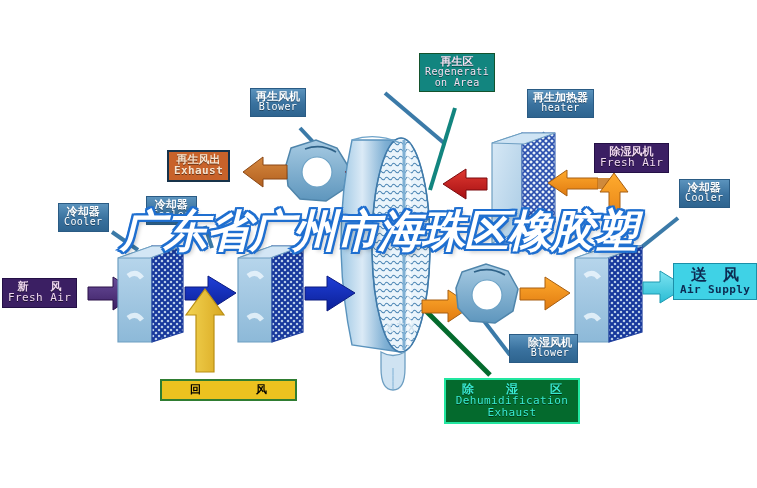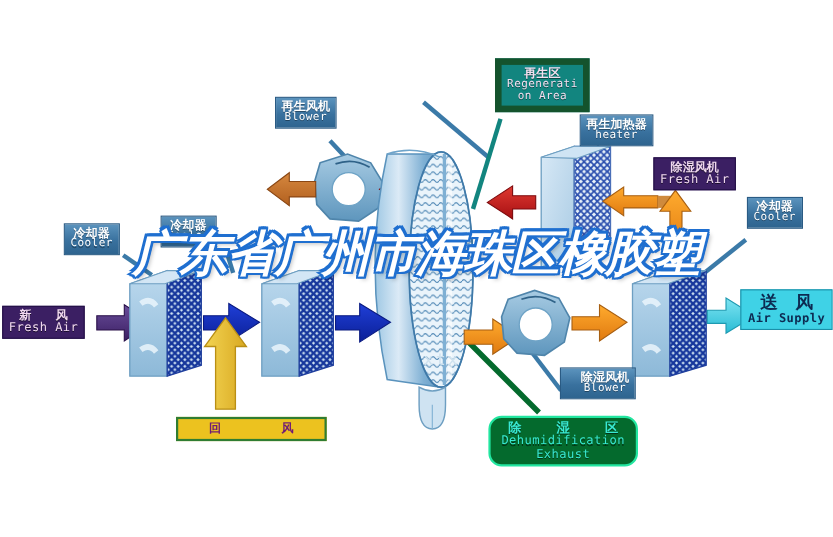--- a/index.html
+++ b/index.html
@@ -39,23 +39,22 @@
   
   .purple{
     background:#3b1f63;border:1px solid #241046;color:#f0d8ef;
     text-shadow:0 1px 0 rgba(0,0,0,.6);
   }
   .purple .cn{font-size:11px;}
   .purple .en{font-size:11px;}
 
   
   .teal{
-    background:#12857f;border:6px solid #14532d;color:#f3dff0;
+    background:#12857f;border:1px solid #14532d;color:#f3dff0;
     text-shadow:0 1px 0 rgba(0,0,0,.45);
-    margin-left:31px;
   }
   .teal .cn{font-size:11px;}
   .teal .en{font-size:10px;}
 
   
   .cyan{
     background:#3fd2e6;border:1px solid #1b8fa8;color:#0d2b52;
   }
   .cyan .cn{font-size:16px;font-weight:bold;}
   .cyan .en{font-size:11px;font-weight:bold;}
@@ -63,21 +62,21 @@
   
   .green{
     background:#046a2d;border:2px solid #22e6a0;color:#39e9d2;
     text-shadow:0 1px 0 rgba(0,0,0,.5);
   }
   .green .cn{font-size:12px;letter-spacing:10px;padding-left:10px;}
   .green .en{font-size:11px;}
 
   
   .yellow{
-    background:#ecc21f;border:2px solid #2f7d32;color:#701a75;text-align:center;
+    background:#ecc21f;border:2px solid #2f7d32;color:#000000;text-align:center;
   }
   .yellow .cn{font-size:11px;font-weight:bold;letter-spacing:22px;padding-left:22px;}
   .yellow .en{font-size:12px;font-weight:bold;font-family:"DejaVu Sans Mono","Liberation Mono",monospace;}
 
   .pad1{padding:2px 5px 3px 5px;}
   .pad2{padding:3px 6px 4px 6px;}
 
   
   #watermark{
     position:absolute;left:0;top:206px;width:757px;
@@ -306,30 +305,34 @@
     <span class="cn">再生风机</span>
     <span class="en">Blower</span>
   </div>
 
   <div class="lbl teal pad1" style="left:419px;top:53px;">
     <span class="cn">再生区</span>
     <span class="en">Regenerati</span>
     <span class="en">on Area</span>
   </div>
 
-  <div class="lbl steel pad1" style="left:527px;top:104px;">
+  <div class="lbl steel pad1" style="left:527px;top:89px;">
     <span class="cn">再生加热器</span>
     <span class="en">heater</span>
   </div>
 
   <div class="lbl purple pad1" style="left:594px;top:143px;">
     <span class="cn">除湿风机</span>
     <span class="en">Fresh Air</span>
   </div>
 
+  <div class="lbl orange pad1" style="left:167px;top:150px;">
+    <span class="cn">再生风出</span>
+    <span class="en">Exhaust</span>
+  </div>
 
   <div class="lbl steel pad1" style="left:58px;top:203px;">
     <span class="cn">冷却器</span>
     <span class="en">Cooler</span>
   </div>
 
   <div class="lbl steel pad1" style="left:146px;top:196px;">
     <span class="cn">冷却器</span>
     <span class="en">Cooler</span>
   </div>
@@ -346,21 +349,21 @@
 
   <div class="lbl yellow pad2" style="left:160px;top:379px;">
     <span class="cn">回　风</span>
   </div>
 
   <div class="lbl steel pad1" style="left:509px;top:334px;padding-left:18px;">
     <span class="cn">除湿风机</span>
     <span class="en">Blower</span>
   </div>
 
-  <div class="lbl green pad2" style="left:444px;top:378px;border-radius:12px;">
+  <div class="lbl green pad2" style="left:444px;top:378px;">
     <span class="cn">除　湿　区</span>
     <span class="en">Dehumidification</span>
     <span class="en">Exhaust</span>
   </div>
 
   <div class="lbl cyan pad2" style="left:673px;top:263px;">
     <span class="cn">送　风</span>
     <span class="en">Air Supply</span>
   </div>
 

